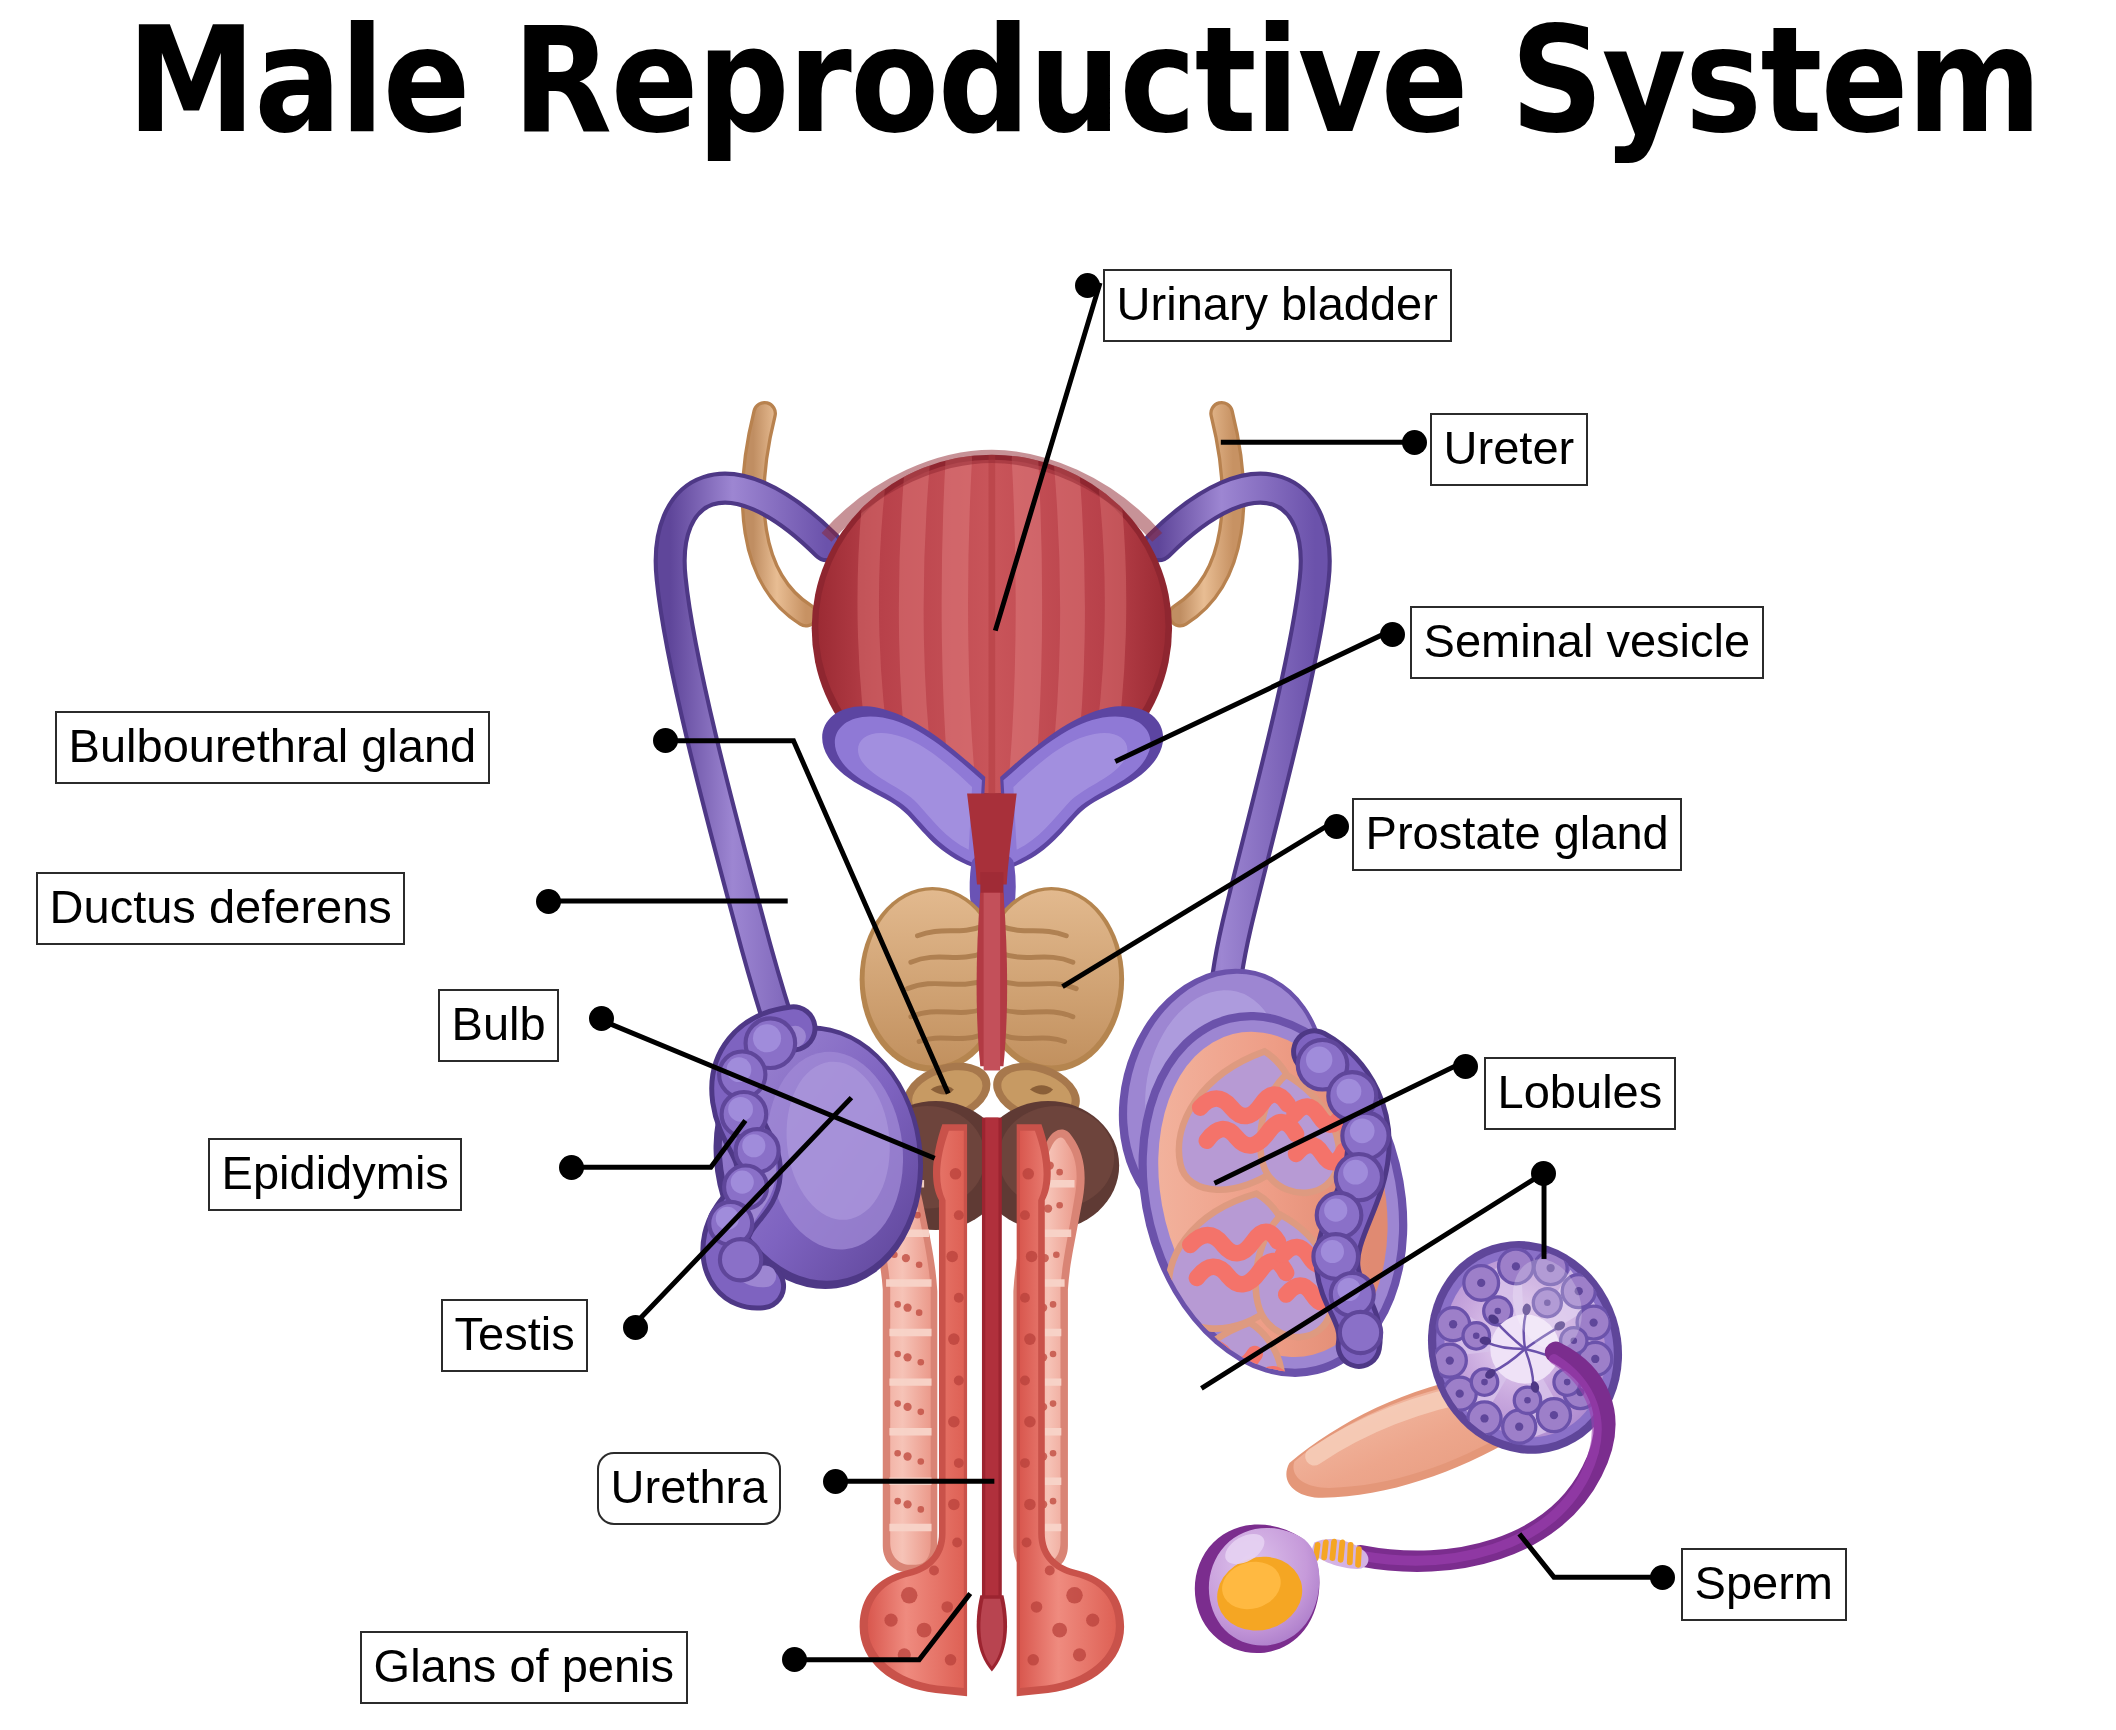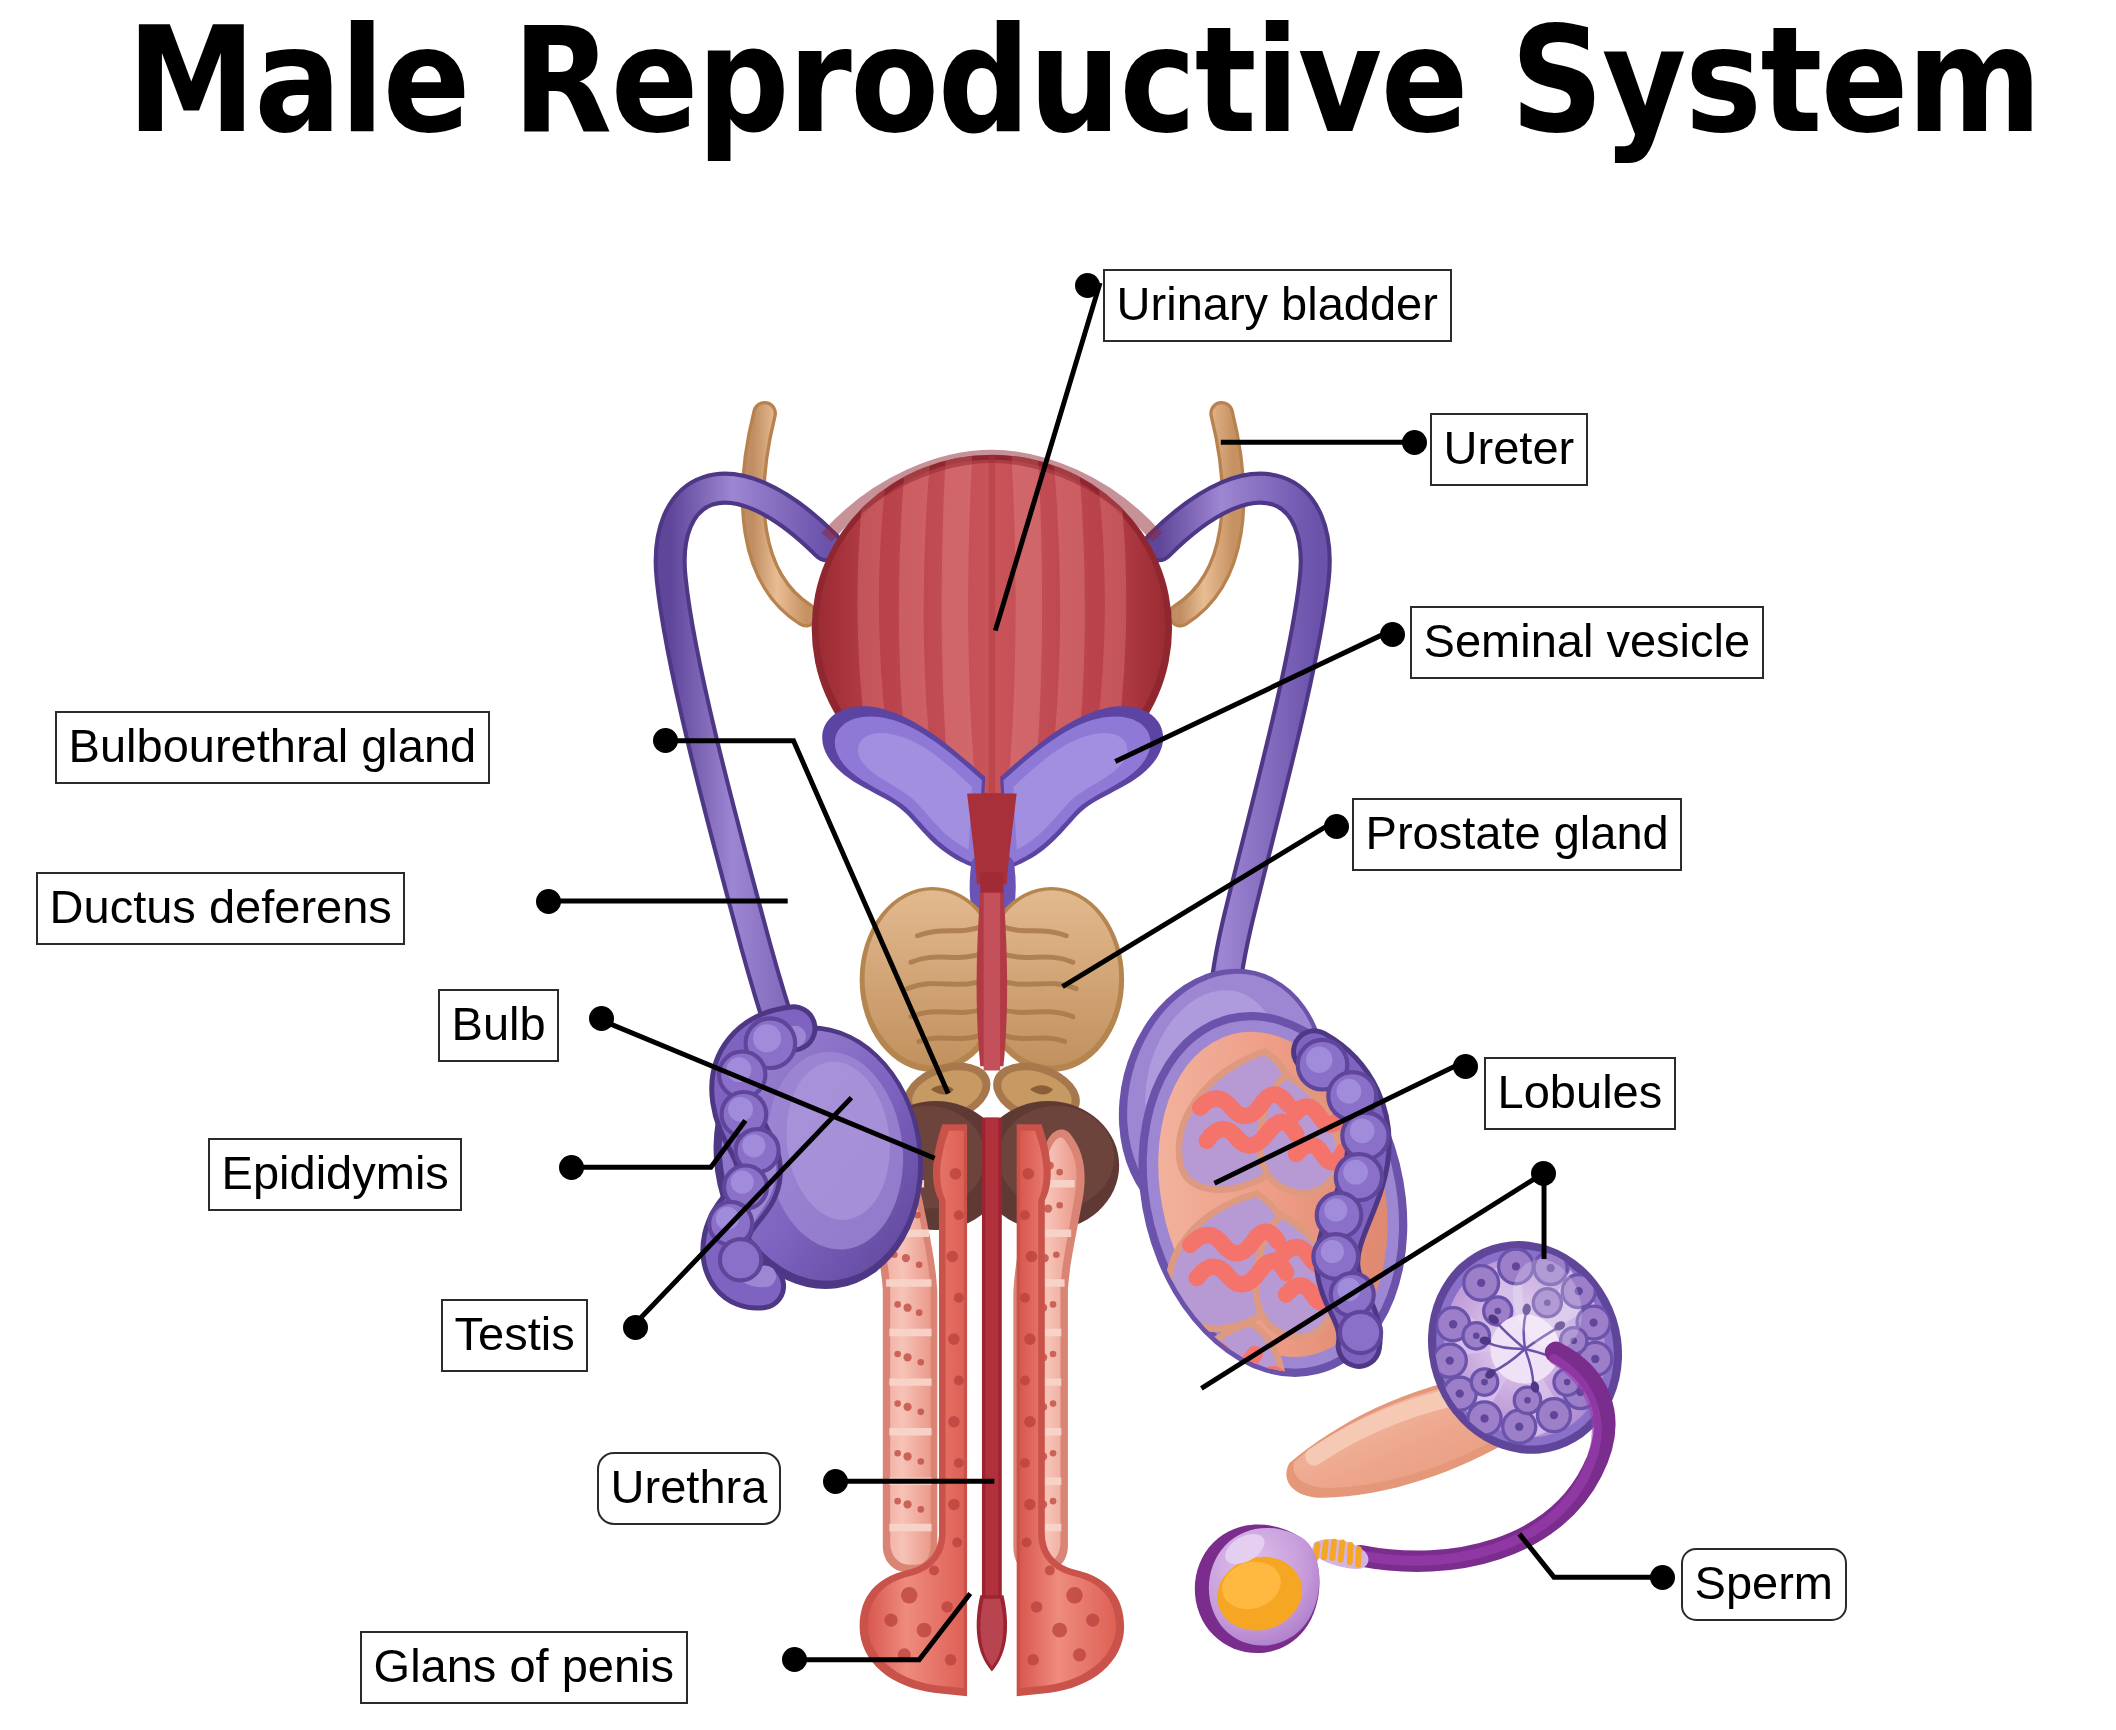--- a/index.html
+++ b/index.html
@@ -694,17 +694,17 @@
   <div class="dot" style="left:823px;top:1469px;"></div>
 
   <div class="lbl" style="left:360px;top:1631px;">Glans of penis</div>
   <div class="dot" style="left:782px;top:1647px;"></div>
 
   <div class="lbl" style="left:1484px;top:1037px;margin-top:20px;">Lobules</div>
   <div class="dot" style="left:1453px;top:1054px;"></div>
 
   <div class="dot" style="left:1531px;top:1161px;"></div>
 
-  <div class="lbl" style="left:1681px;top:1548px;border-radius:15px;">Sperm</div>
+  <div class="lbl" style="left:1681px;top:1548px;">Sperm</div>
   <div class="dot" style="left:1650px;top:1565px;"></div>
 
 </div>
 
 
 </body></html>

